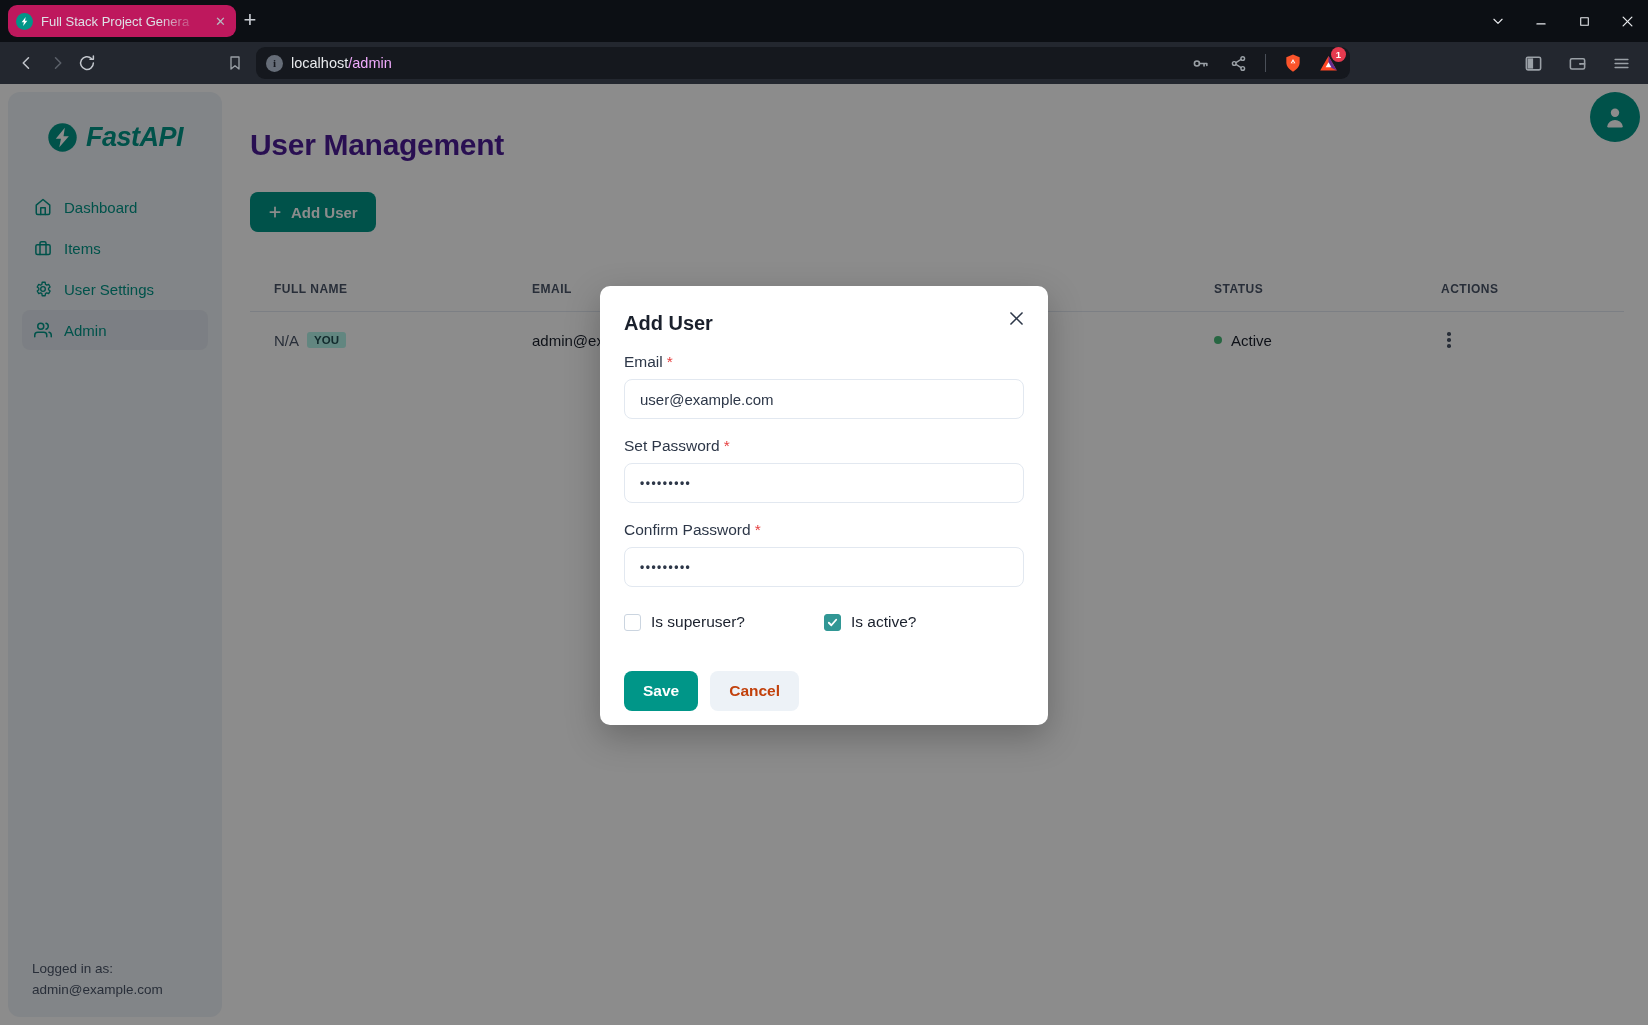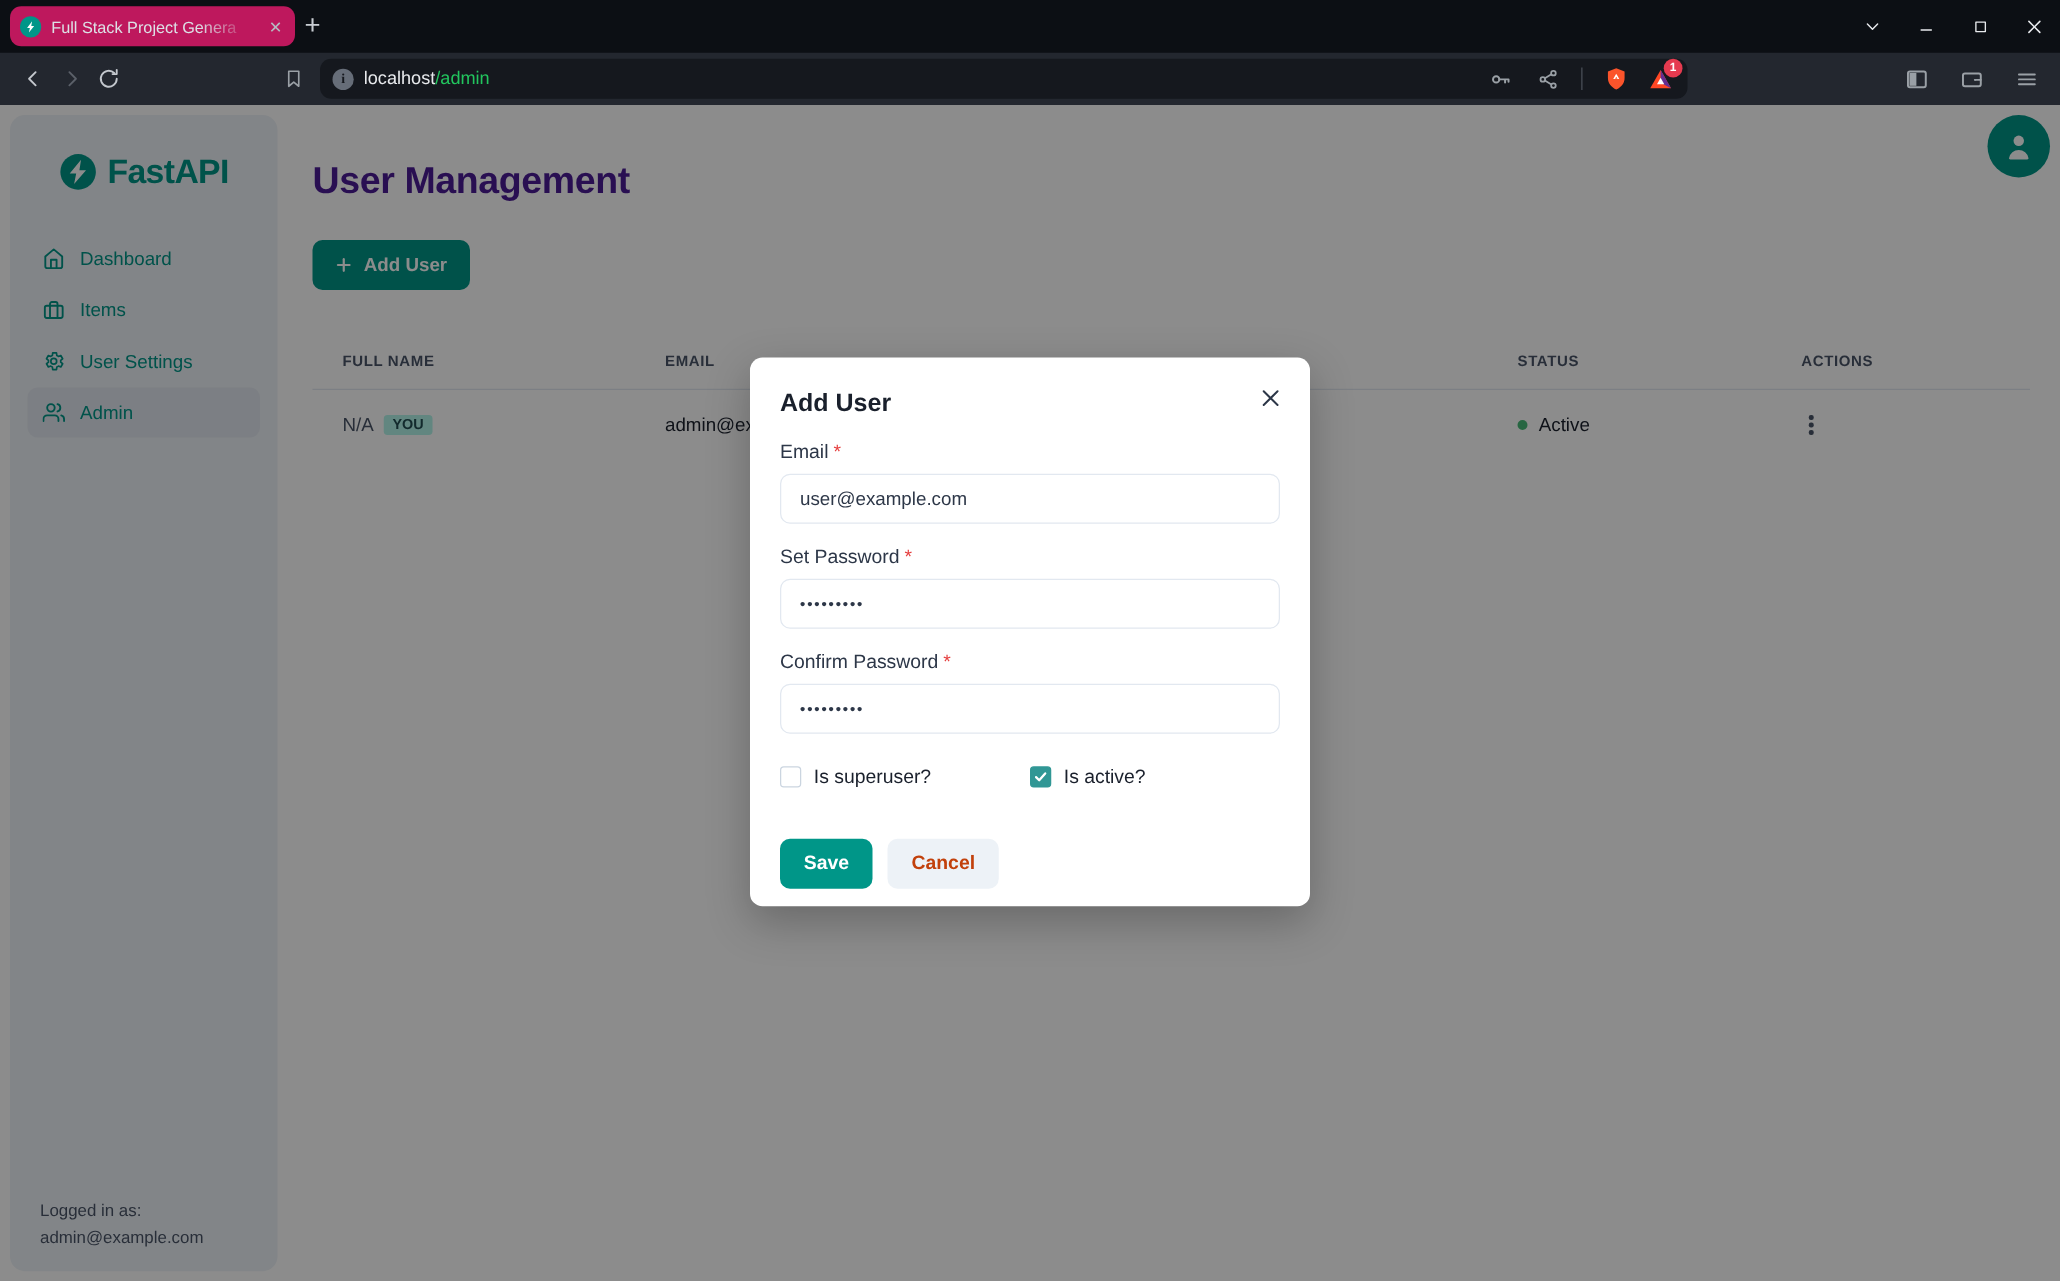--- a/index.html
+++ b/index.html
@@ -24,36 +24,36 @@
   .toolbar { height:42px; background:#23272f; display:flex; align-items:center; padding:0 12px; }
   .tool-icon { width:30px; height:30px; display:flex; align-items:center; justify-content:center; color:#c3c7cd; }
   .tool-icon.dim { color:#5b6069; }
   .tool-icon.muted { color:#9aa0a6; }
   .bookmark-slot { margin-left:118px; }
   .urlbar { margin-left:6px; width:1094px; height:32px; background:#15181e; border-radius:9px;
             display:flex; align-items:center; padding:0 10px; gap:8px; }
   .url-info { width:17px; height:17px; border-radius:50%; background:#666d78; color:#15181e;
               font-size:11px; font-weight:700; display:flex; align-items:center; justify-content:center; font-family:"Liberation Serif",serif; }
   .url-text { font-size:14.5px; color:#e8eaed; }
-  .url-text .path { color:#22c55e;text-align:right; }
+  .url-text .path { color:#f0abfc;text-align:right; }
   .urlbar .spacer { flex:1; }
   .url-divider { width:1px; height:18px; background:#4a4f58; margin:0 4px; }
   .bat-wrap { position:relative; width:24px; height:24px; display:flex; align-items:center; justify-content:center; }
   .badge-count { position:absolute; top:-4px; right:-6px; min-width:15px; height:15px; border-radius:8px;
                  background:#e53a4f; color:#fff; font-size:9.5px; font-weight:700;
                  display:flex; align-items:center; justify-content:center; padding:0 3px; }
   .toolbar-right { margin-left:auto; display:flex; align-items:center; gap:14px; }
 
   
   .viewport { position:relative; height:941px; background:#fff; }
 
   .sidebar { position:absolute; left:8px; top:8px; width:214px; height:925px;
              background:#EDF2F7; border-radius:12px; padding-top:30px; }
   .logo-row { display:flex; align-items:center; justify-content:center; gap:8px; color:#009688; }
-  .logo-text { font-size:27px; font-weight:700; letter-spacing:-0.5px; }
+  .logo-text { font-size:27px; font-weight:700; letter-spacing:-0.5px;font-style:italic; }
   .nav { margin-top:34px; padding:0 14px; display:flex; flex-direction:column; gap:1px;text-align:center; }
   .nav-item { display:flex; align-items:center; gap:12px; height:40px; padding:0 12px;
               color:#009688; font-size:15px; border-radius:8px; }
   .nav-item.active { background:#E2E8F0; }
   .sidebar-footer { position:absolute; left:24px; right:11px; bottom:16px; font-size:13.5px;
                     color:#4A5568; line-height:1.55; }
 
   .main { margin-left:250px; padding-top:44px; }
   .page-title { font-size:30px; font-weight:800; color:#4c1d95; letter-spacing:-0.3px; }
   .add-user-btn { margin-top:30px; display:inline-flex; align-items:center; gap:9px; height:40px;
@@ -85,21 +85,21 @@
   .modal-close { position:absolute; top:16px; right:16px; width:32px; height:32px; border:none;
                  background:transparent; color:#2D3748; display:flex; align-items:center; justify-content:center; }
   .field { margin-top:18px; }
   .field:first-of-type { margin-top:26px; }
   .field label { font-size:15.5px; color:#2D3748; }
   .req { color:#E53E3E; margin-left:4px; }
   .field input { margin-top:8px; width:100%; height:40px; border:1px solid #E2E8F0; border-radius:8px;
                  padding:0 15px; font-size:15px; color:#2D3748; font-family:inherit; outline:none; background:#fff; }
   .field input.pw { font-size:12px; letter-spacing:1.5px; font-weight:700; }
   .check-row { margin-top:26px; display:grid; grid-template-columns:1fr 1fr; }
-  .check-item { display:flex; gap:10px; font-size:15.5px; color:#1A202C; }
+  .check-item { display:flex; align-items:center; gap:10px; font-size:15.5px; color:#1A202C; }
   .checkbox { width:17px; height:17px; border-radius:3px; border:1.5px solid #CBD5E0; background:#fff;
               display:flex; align-items:center; justify-content:center; flex:none; }
   .checkbox.checked { background:#319795; border-color:#319795; }
   .modal-footer { margin-top:40px; display:flex; justify-content:flex-start; gap:12px; }
   .btn { height:40px; border:none; border-radius:8px; font-size:15.5px; font-weight:700;
          font-family:inherit; padding:0 19px; }
   .btn.save { background:#009688; color:#fff; }
   .btn.cancel { background:#EDF2F7; color:#c2410c; }
 
   .icon-stroke { fill:none; stroke:currentColor; stroke-width:2; stroke-linecap:round; stroke-linejoin:round; }

